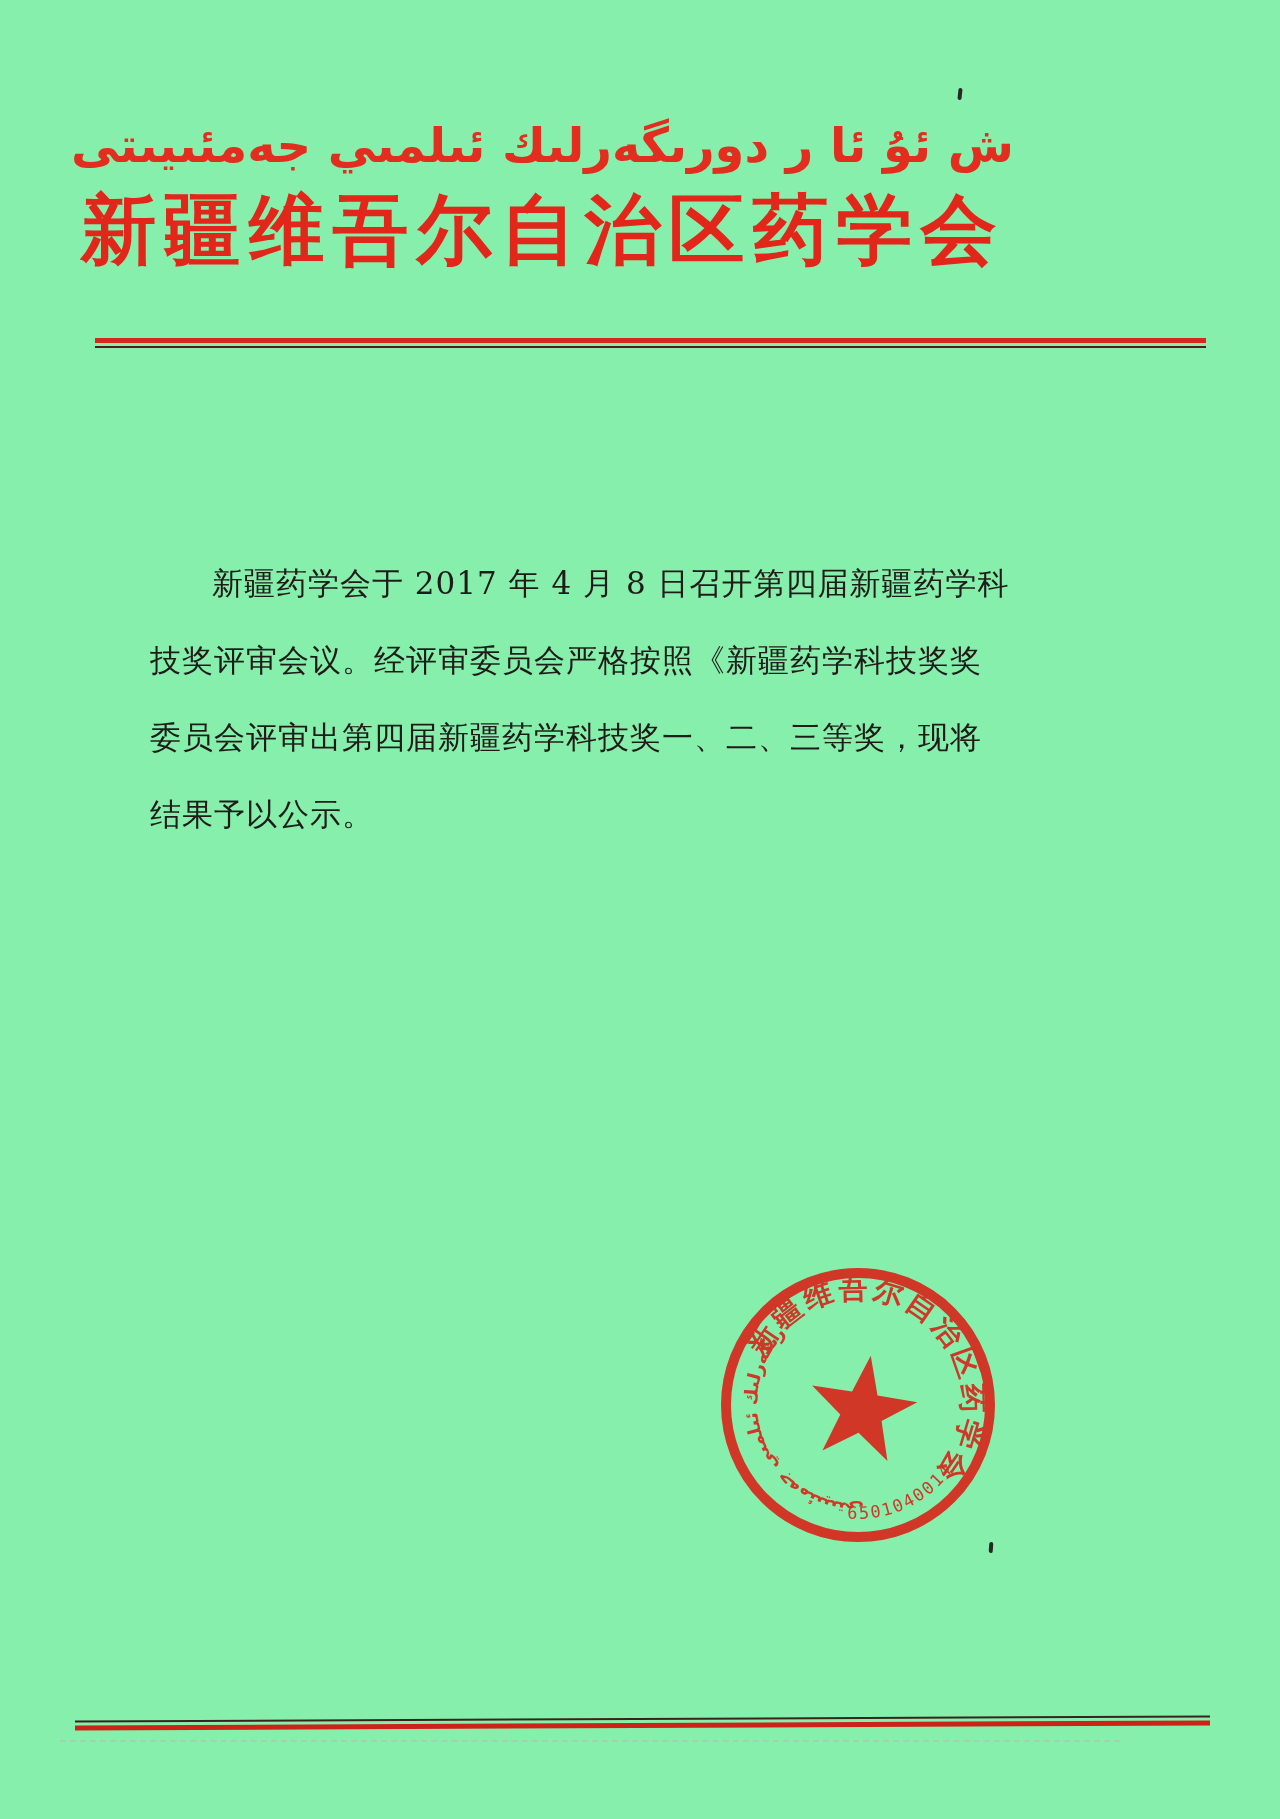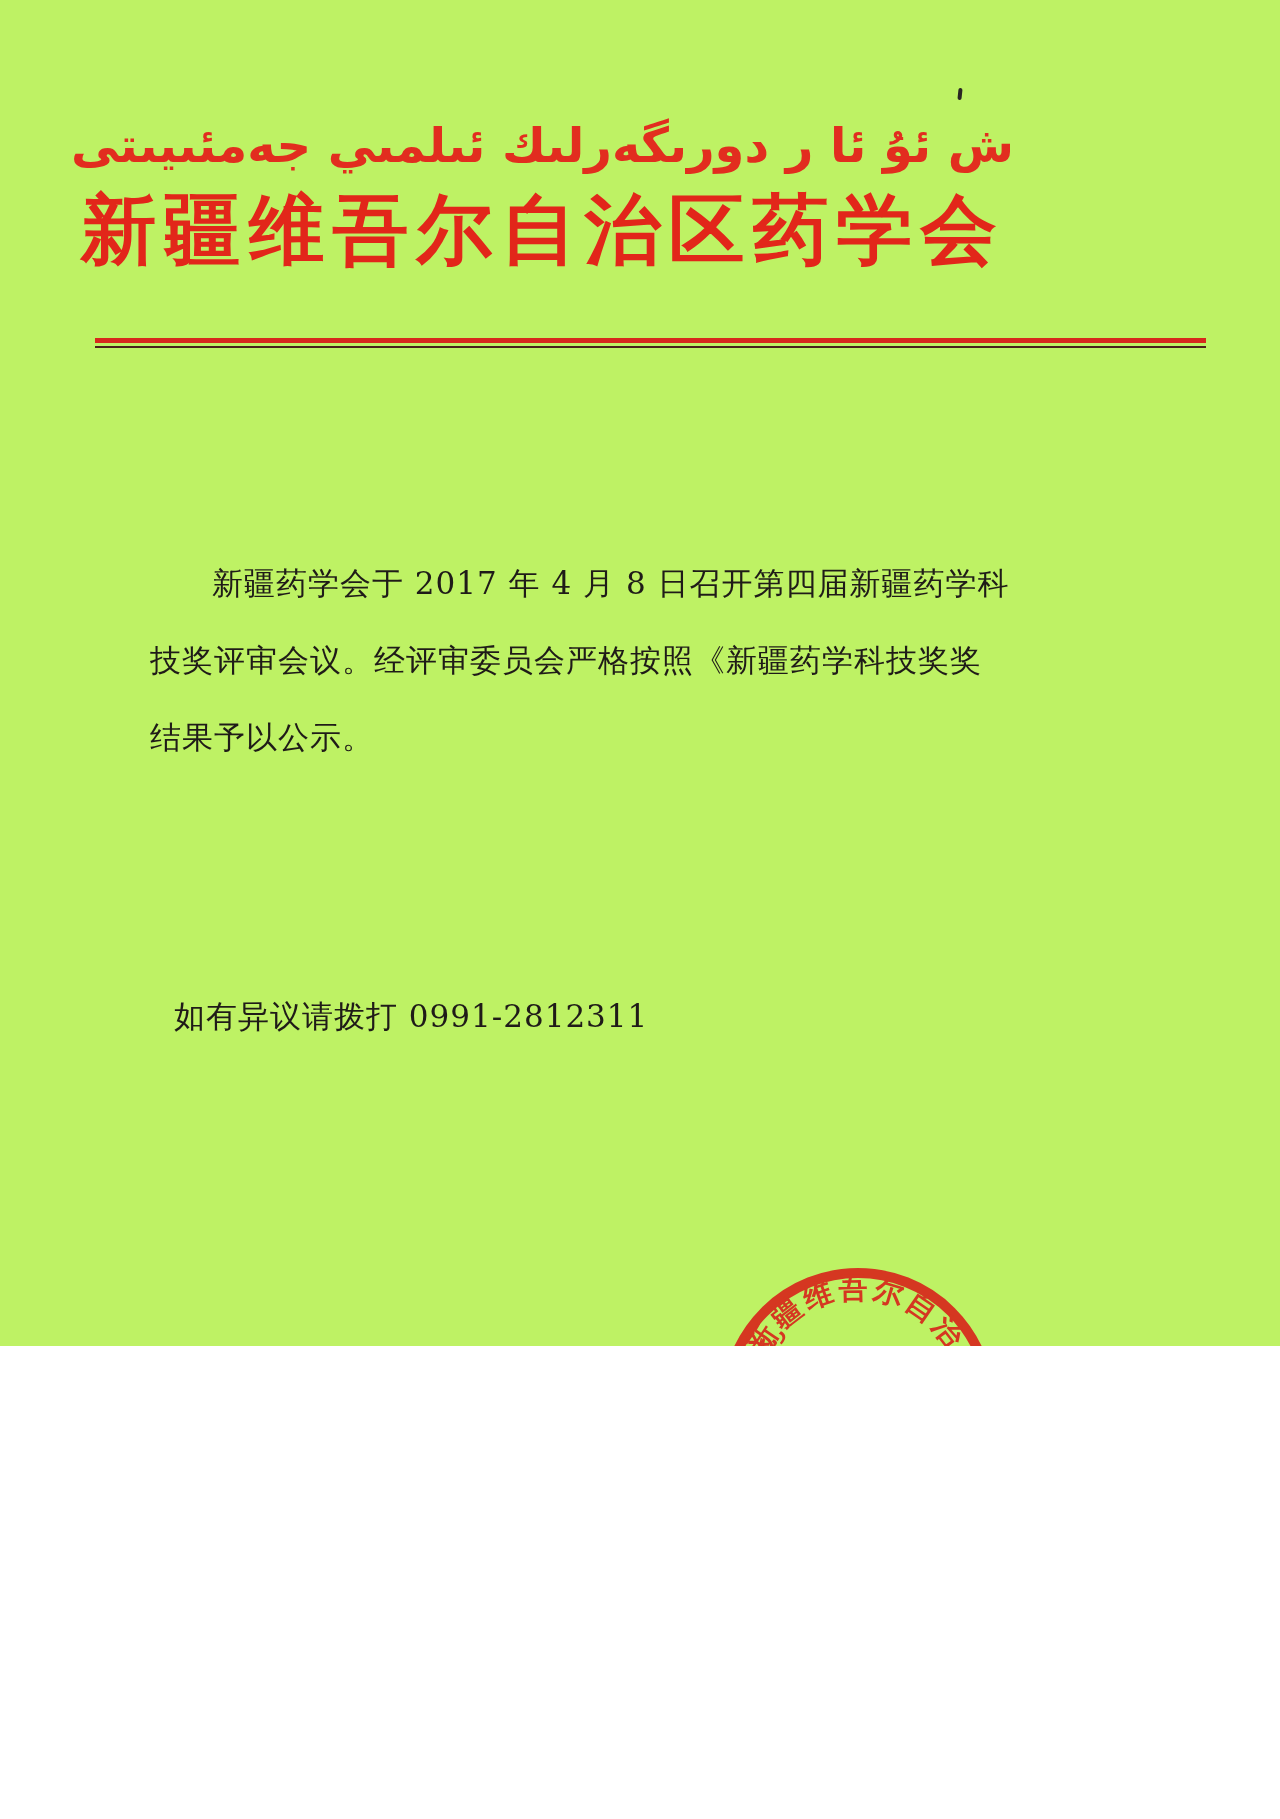--- a/index.html
+++ b/index.html
@@ -1,17 +1,17 @@
 <!DOCTYPE html>
 <html lang="zh"><head>
 <meta charset="utf-8">
 <style>
   html,body{margin:0;padding:0;background:#ffffff;}
   .page{
-    position:relative;width:1280px;height:1346px;background:#bef264;overflow:hidden;
+    position:relative;width:1280px;height:1819px;background:#86efac;overflow:hidden;
     font-family:"DejaVu Serif","Liberation Serif",serif;color:#242220;
   }
   
   .letterhead{position:absolute;left:55px;top:108px;width:975px;text-align:center;}
   .uyghur-title{
     direction:rtl;font-family:"DejaVu Sans","Liberation Sans",sans-serif;
     font-size:48px;font-weight:700;color:#e22d1f;line-height:1.55;letter-spacing:1px;
   }
   .org-title{
     font-family:"DejaVu Serif","Liberation Serif",serif;
@@ -79,24 +79,24 @@
   <div class="rule-top">
     <div class="thick"></div>
     <div class="gap"></div>
     <div class="thin"></div>
   </div>
 
 
   <div class="body-par">
     <div class="body-line first">新疆药学会于 2017 年 4 月 8 日召开第四届新疆药学科</div>
     <div class="body-line">技奖评审会议。经评审委员会严格按照《新疆药学科技奖奖</div>
+    <div class="body-line">委员会评审出第四届新疆药学科技奖一、二、三等奖，现将</div>
     <div class="body-line last">结果予以公示。</div>
   </div>
 
-  <div class="contact-line">如有异议请拨打 0991-2812311</div>
 
 
 
   <svg class="seal" viewBox="-150 -155 300 310" xmlns="http://www.w3.org/2000/svg">
     <defs>
       <path id="arc-cn" d="M -98,-38 A 105,105 0 1 1 60,86" fill="none"></path>
       <path id="arc-uy" d="M 8,100 A 100,100 0 0 1 -71,-71" fill="none"></path>
       <path id="arc-serial" d="M -15,115 A 116,116 0 0 0 96,65" fill="none"></path>
     </defs>
     <g>

